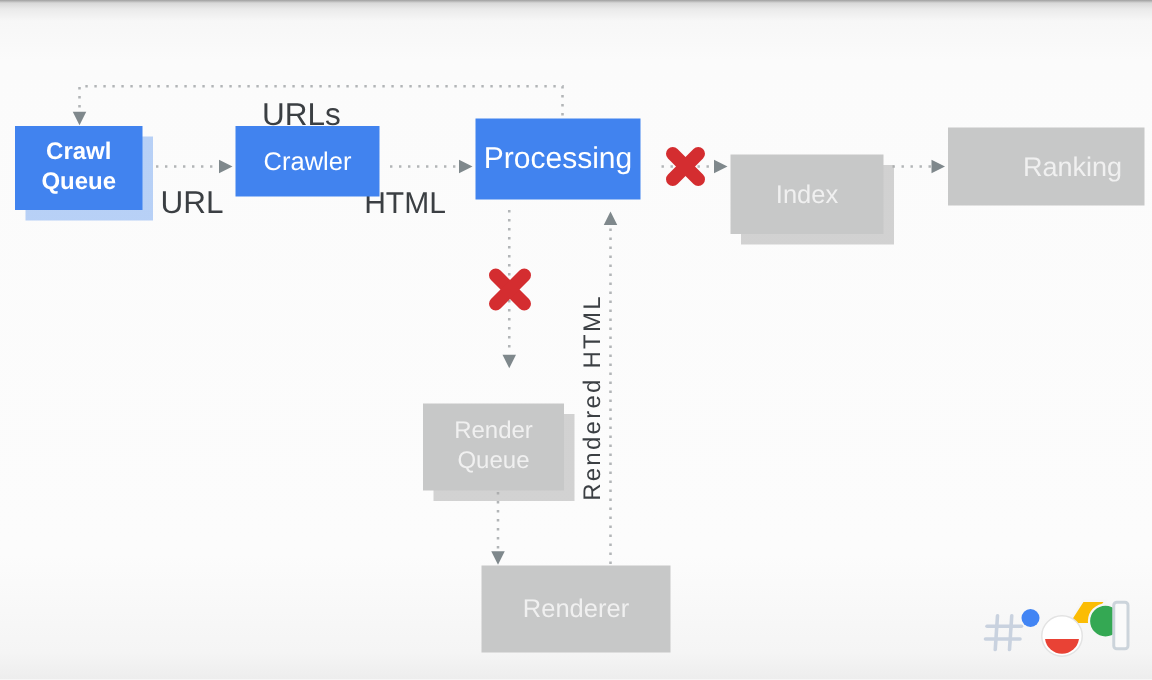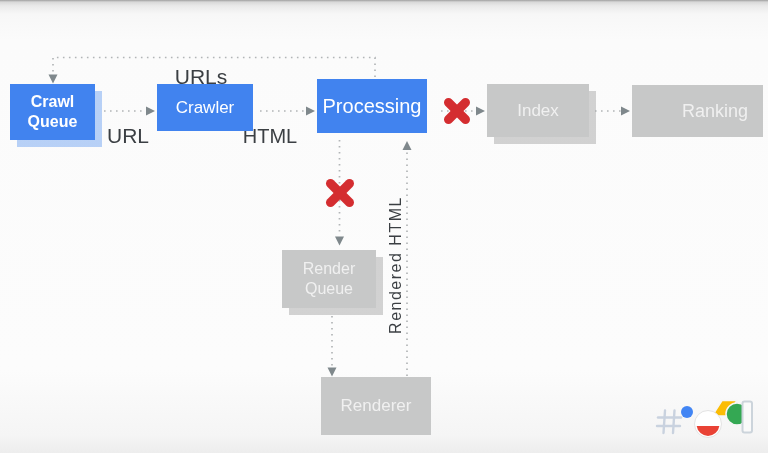--- a/index.html
+++ b/index.html
@@ -17,28 +17,28 @@
     display:flex;align-items:center;justify-content:center;
     text-align:center;
     white-space:pre-line;
     line-height:1.25;
     color:#ffffff;
     user-select:none;
   }
   .node.blue{background:#4183ef;}
   .node.gray{background:#c7c8c8;color:#f0f0f0;}
   .shadow-blue{box-shadow:7px 7px 0 rgba(166,197,245,0.8);font-weight:bold;}
-  .shadow-gray{box-shadow:7px 7px 0 rgba(168,168,168,0.5);}
+  .shadow-gray{box-shadow:7px 7px 0 rgba(168,168,168,0.5);margin-top:19px;}
   #n-crawl-queue{left:10px;top:84px;width:85px;height:56px;font-size:16px;}
   #n-crawler{left:157px;top:84px;width:96px;height:47px;font-size:17px;}
   #n-processing{left:317px;top:79px;width:110px;height:54px;font-size:20px;}
   #n-index{left:487px;top:84px;width:102px;height:53px;font-size:17px;}
   #n-ranking{left:632px;top:85px;width:96px;height:52px;font-size:18px;padding-left:35px;}
   #n-render-queue{left:282px;top:250px;width:94px;height:58px;font-size:16px;}
-  #n-renderer{left:321px;top:377px;width:110px;height:58px;font-size:17px;}
+  #n-renderer{left:321px;top:377px;width:126px;height:58px;font-size:17px;}
   .edge-label{
     position:absolute;
     color:#3b3f43;
     text-align:center;
     user-select:none;
   }
   #lbl-urls{left:166px;top:22px;width:70px;font-size:21px;margin-top:43px;}
   #lbl-url{left:98px;top:124px;width:60px;font-size:21px;}
   #lbl-html{left:238px;top:125px;width:64px;font-size:20px;}
   #lbl-rendered{

